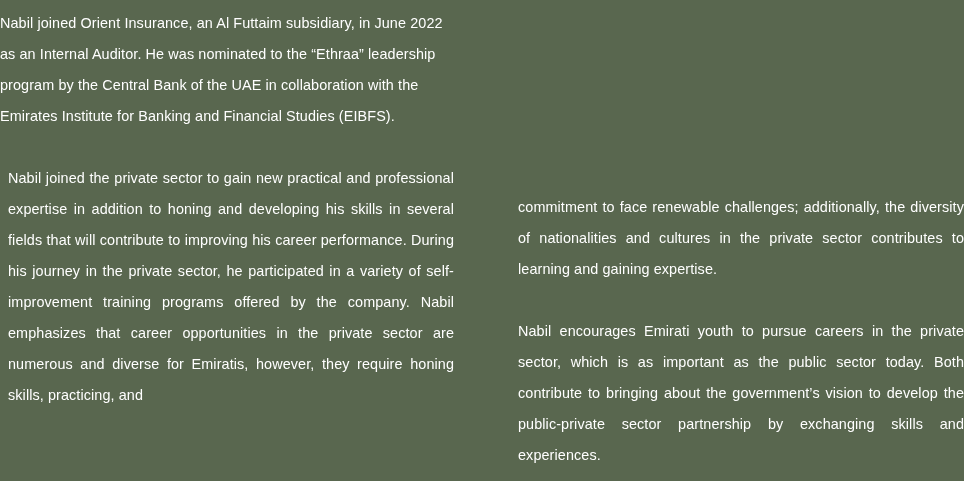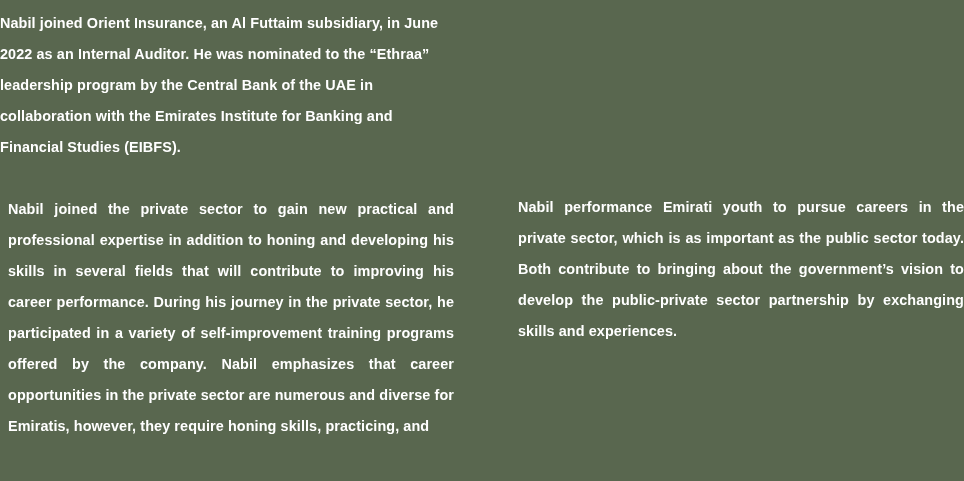--- a/index.html
+++ b/index.html
@@ -29,21 +29,21 @@
     width: 454px;
     flex: 0 0 454px;
   }
   .column.right {
     padding-top: 184px;
   }
   p.para {
     margin: 0;
     color: #ffffff;
     font-size: 14.4px;
-    font-weight: bold;
+    font-weight: normal;
     line-height: 31px;
     letter-spacing: 0.1px;
     -webkit-font-smoothing: antialiased;
   }
   p.justify {
     text-align: justify;
     text-align-last: left;
     padding-left: 8px;
   }
   p.left {
@@ -62,17 +62,18 @@
 
 <div class="page clip">
   <div class="columns">
 
     <div class="column left">
       <p class="para left spacer-after">Nabil joined Orient Insurance, an Al Futtaim subsidiary, in June 2022 as an Internal Auditor. He was nominated to the “Ethraa” leadership program by the Central Bank of the UAE in collaboration with the Emirates Institute for Banking and Financial Studies (EIBFS).</p>
       <p class="para justify">Nabil joined the private sector to gain new practical and professional expertise in addition to honing and developing his skills in several fields that will contribute to improving his career performance. During his journey in the private sector, he participated in a variety of self-improvement training programs offered by the company. Nabil emphasizes that career opportunities in the private sector are numerous and diverse for Emiratis, however, they require honing skills, practicing, and</p>
     </div>
 
     <div class="column right">
-      <p class="para justify">Nabil performance Emirati youth to pursue careers in the private sector, which is as important as the public sector today. Both contribute to bringing about the government’s vision to develop the public-private sector partnership by exchanging skills and experiences.</p>
+      <p class="para justify spacer-after">commitment to face renewable challenges; additionally, the diversity of nationalities and cultures in the private sector contributes to learning and gaining expertise.</p>
+      <p class="para justify">Nabil encourages Emirati youth to pursue careers in the private sector, which is as important as the public sector today. Both contribute to bringing about the government’s vision to develop the public-private sector partnership by exchanging skills and experiences.</p>
     </div>
 
   </div>
 </div>
 
 </body></html>

